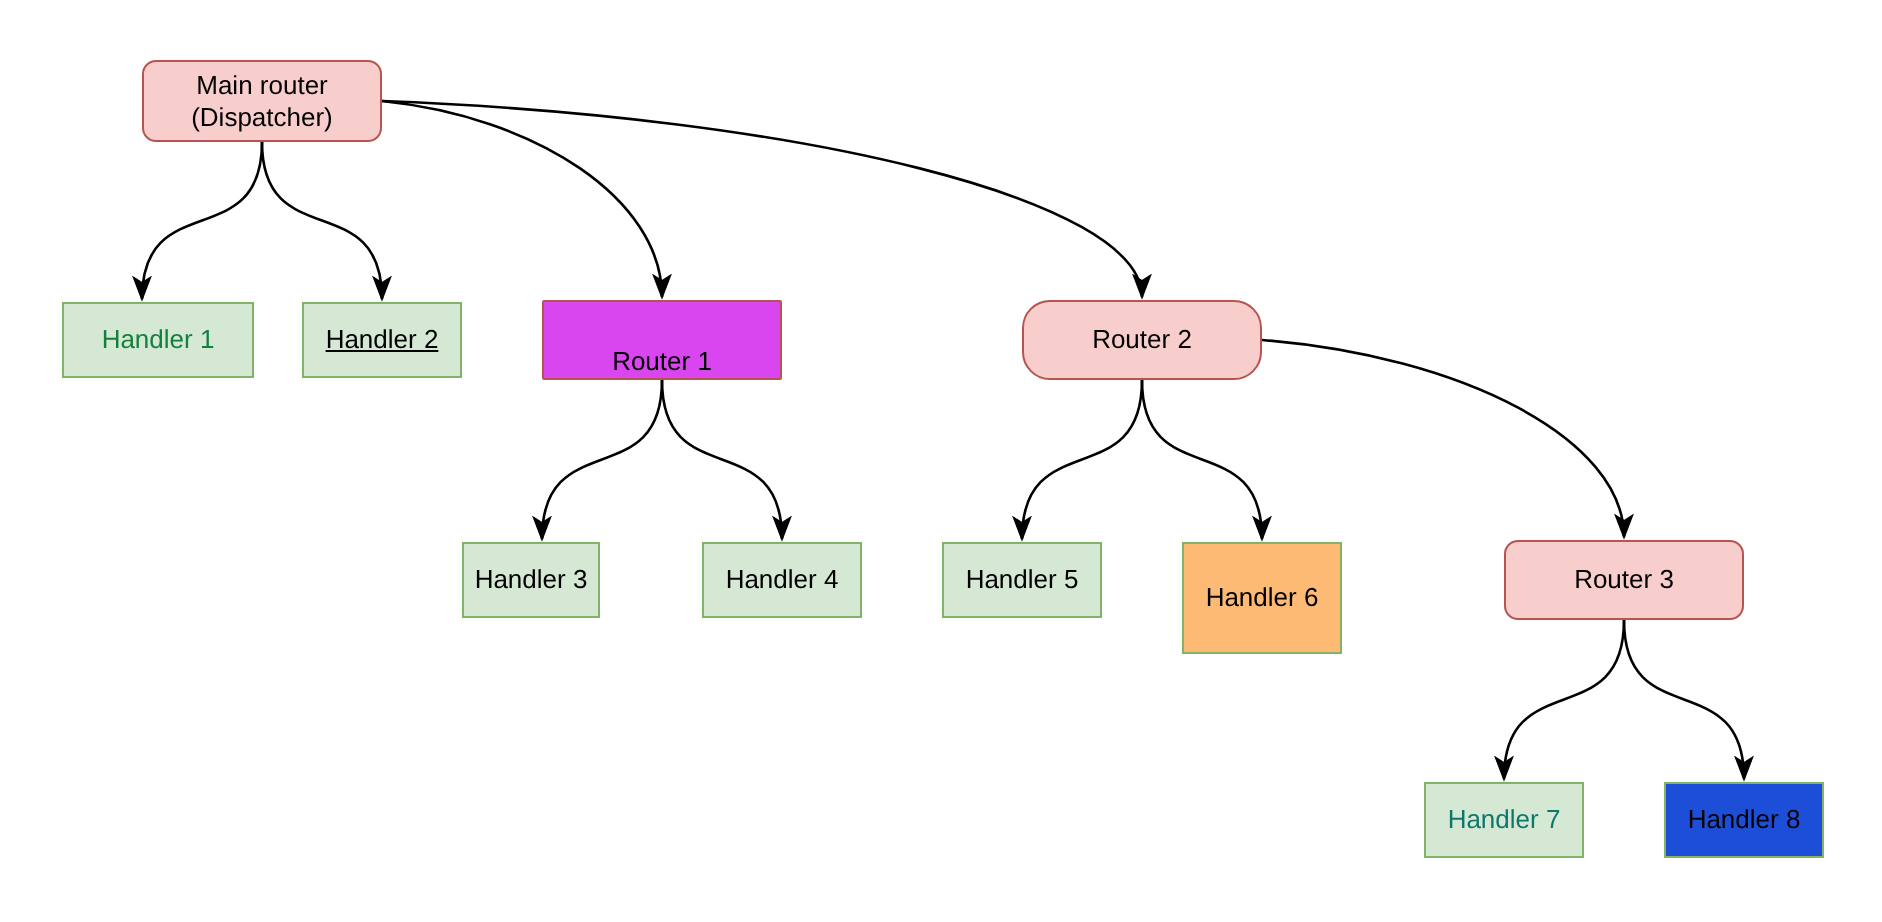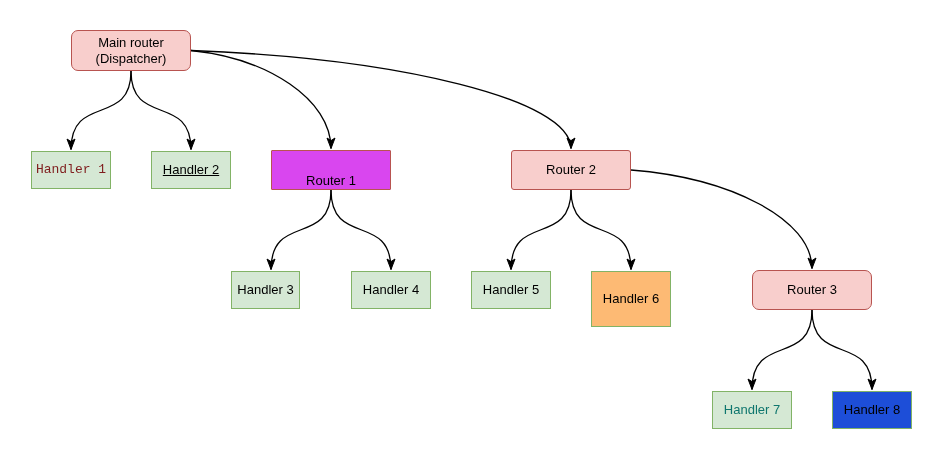--- a/index.html
+++ b/index.html
@@ -69,30 +69,30 @@
         <path d="M 631 170 C 730.55 177.88 812 219.25 812 268.5" fill="none" stroke="#000000" stroke-width="1.3" marker-end="url(#arrow)"></path>
         <path d="M 812 310 C 812 367.24 752 332.26 752 389.5" fill="none" stroke="#000000" stroke-width="1.3" marker-end="url(#arrow)"></path>
         <path d="M 812 310 C 812 367.24 872 332.26 872 389.5" fill="none" stroke="#000000" stroke-width="1.3" marker-end="url(#arrow)"></path>
       </g>
   </svg>
   <div class="nodes-layer">
       <div class="node router" style="left: 71px; top: 30px; width: 120px; height: 41px; background: rgb(248, 206, 204); border-color: rgb(184, 84, 80); border-radius: 7px; color: rgb(0, 0, 0);">
         <div class="node-line">Main router</div>
         <div class="node-line">(Dispatcher)</div>
       </div>
-      <div class="node handler" style="left: 31px; top: 151px; width: 80px; height: 38px; background: rgb(213, 232, 212); border-color: rgb(130, 179, 102); border-radius: 0px; color: #7f1d1d; font-family: Liberation Mono, monospace;">
+      <div class="node handler" style="left: 31px; top: 151px; width: 96px; height: 38px; background: rgb(213, 232, 212); border-color: rgb(130, 179, 102); border-radius: 0px; color: #15803d;">
         <div class="node-line">Handler 1</div>
       </div>
       <div class="node handler" style="left: 151px; top: 151px; width: 80px; height: 38px; background: rgb(213, 232, 212); border-color: rgb(130, 179, 102); border-radius: 0px; color: rgb(0, 0, 0); text-decoration: underline;">
         <div class="node-line">Handler 2</div>
       </div>
       <div class="node router" style="left: 271px; top: 150px; width: 120px; height: 40px; background: #d946ef; border-color: rgb(184, 84, 80); border-radius: 1px; color: rgb(0, 0, 0); justify-content: flex-end;">
         <div class="node-line">Router 1</div>
       </div>
-      <div class="node router" style="left: 511px; top: 150px; width: 120px; height: 40px; background: rgb(248, 206, 204); border-color: rgb(184, 84, 80); border-radius: 3px; color: rgb(0, 0, 0);">
+      <div class="node router" style="left: 511px; top: 150px; width: 120px; height: 40px; background: rgb(248, 206, 204); border-color: rgb(184, 84, 80); border-radius: 14px; color: rgb(0, 0, 0);">
         <div class="node-line">Router 2</div>
       </div>
       <div class="node handler" style="left: 231px; top: 271px; width: 69px; height: 38px; background: rgb(213, 232, 212); border-color: rgb(130, 179, 102); border-radius: 0px; color: rgb(0, 0, 0);">
         <div class="node-line">Handler 3</div>
       </div>
       <div class="node handler" style="left: 351px; top: 271px; width: 80px; height: 38px; background: rgb(213, 232, 212); border-color: rgb(130, 179, 102); border-radius: 0px; color: rgb(0, 0, 0);">
         <div class="node-line">Handler 4</div>
       </div>
       <div class="node handler" style="left: 471px; top: 271px; width: 80px; height: 38px; background: rgb(213, 232, 212); border-color: rgb(130, 179, 102); border-radius: 0px; color: rgb(0, 0, 0);">
         <div class="node-line">Handler 5</div>

